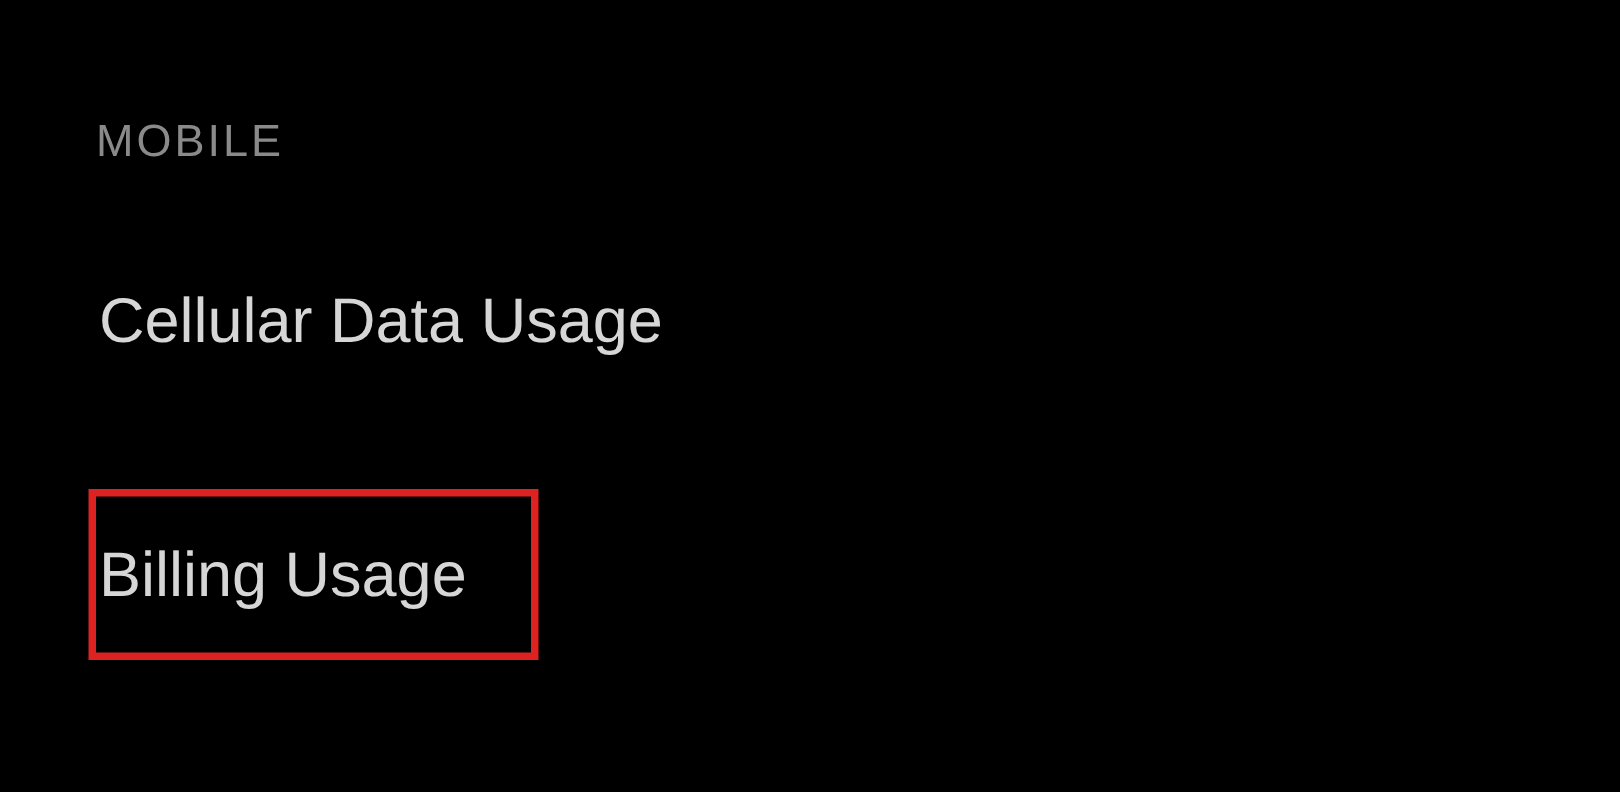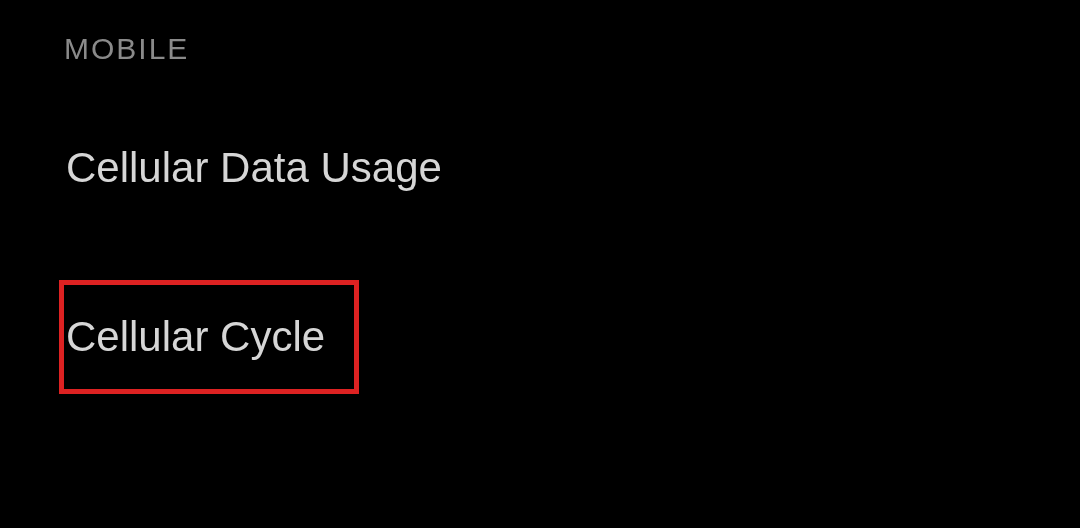--- a/index.html
+++ b/index.html
@@ -9,21 +9,21 @@
     }
     body {
       width: 1080px;
       height: 528px;
       background: #000000;
       font-family: -apple-system, BlinkMacSystemFont, "Segoe UI", Helvetica, Arial, sans-serif;
       color: #d6d6d6;
       overflow: hidden;
     }
     .container {
-      padding-top: 32px;
+      padding-top: 78px;
       padding-left: 64px;
     }
     .section-header {
       color: #8a8a8a;
       font-size: 30px;
       font-weight: 400;
       letter-spacing: 2px;
       margin-bottom: 78px;
     }
     .list-item {
@@ -49,15 +49,15 @@
   </style>
 </head>
 <body>
 
 <div class="container">
   <div class="section-header">MOBILE</div>
 
   <div class="list-item item-cellular">Cellular Data Usage</div>
 
   <div class="item-billing-wrapper">
-    <div class="list-item item-billing">Cellular Cycle</div>
+    <div class="list-item item-billing">Billing Usage</div>
   </div>
 </div>
 
 </body></html>

